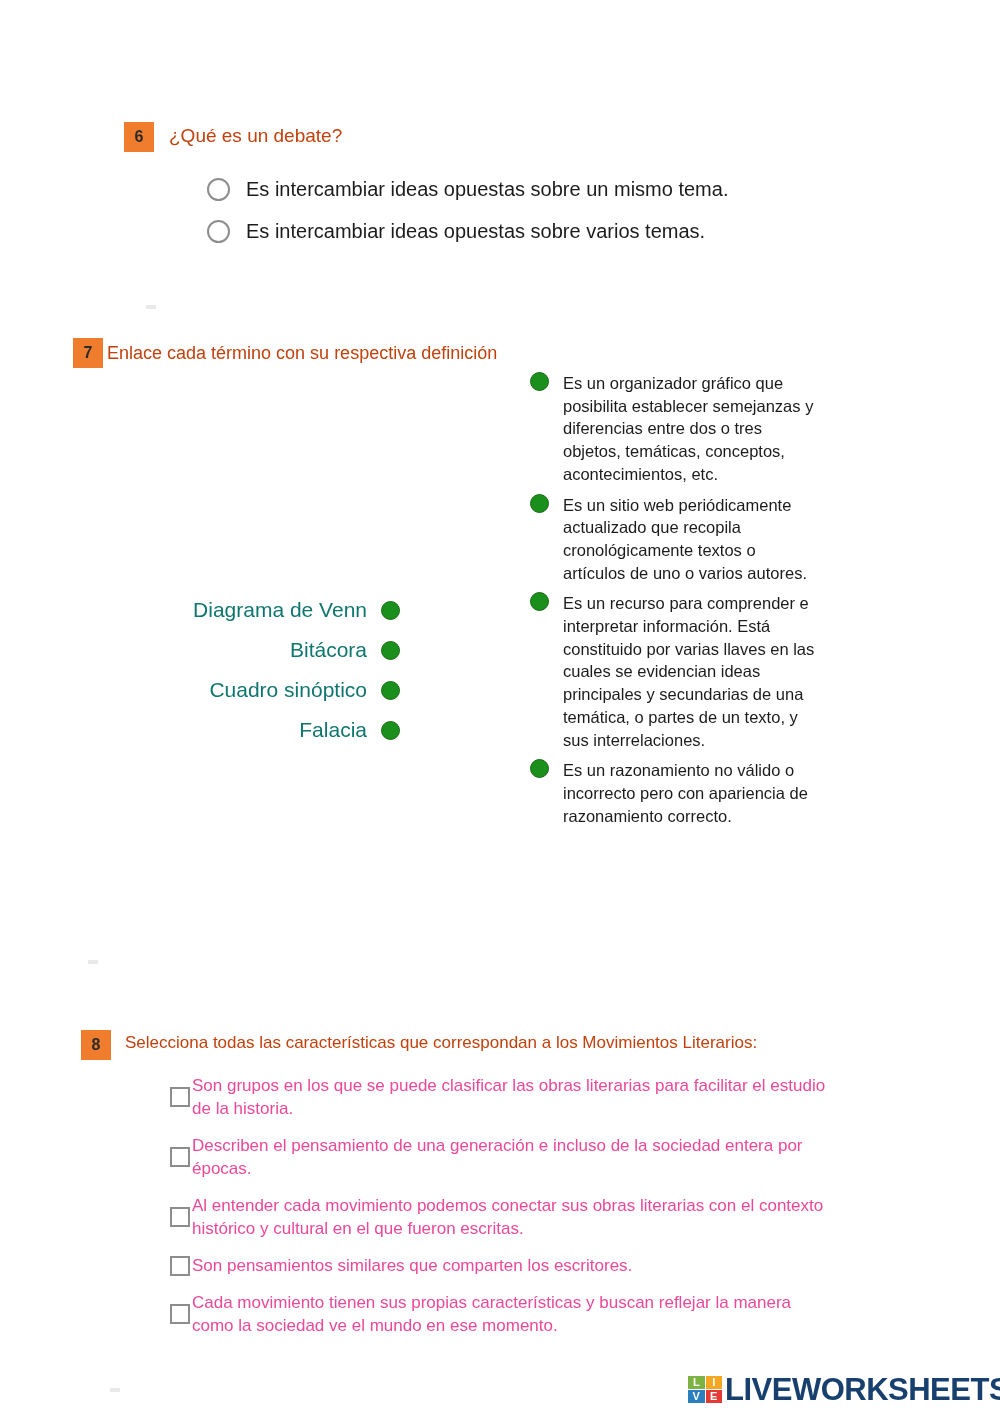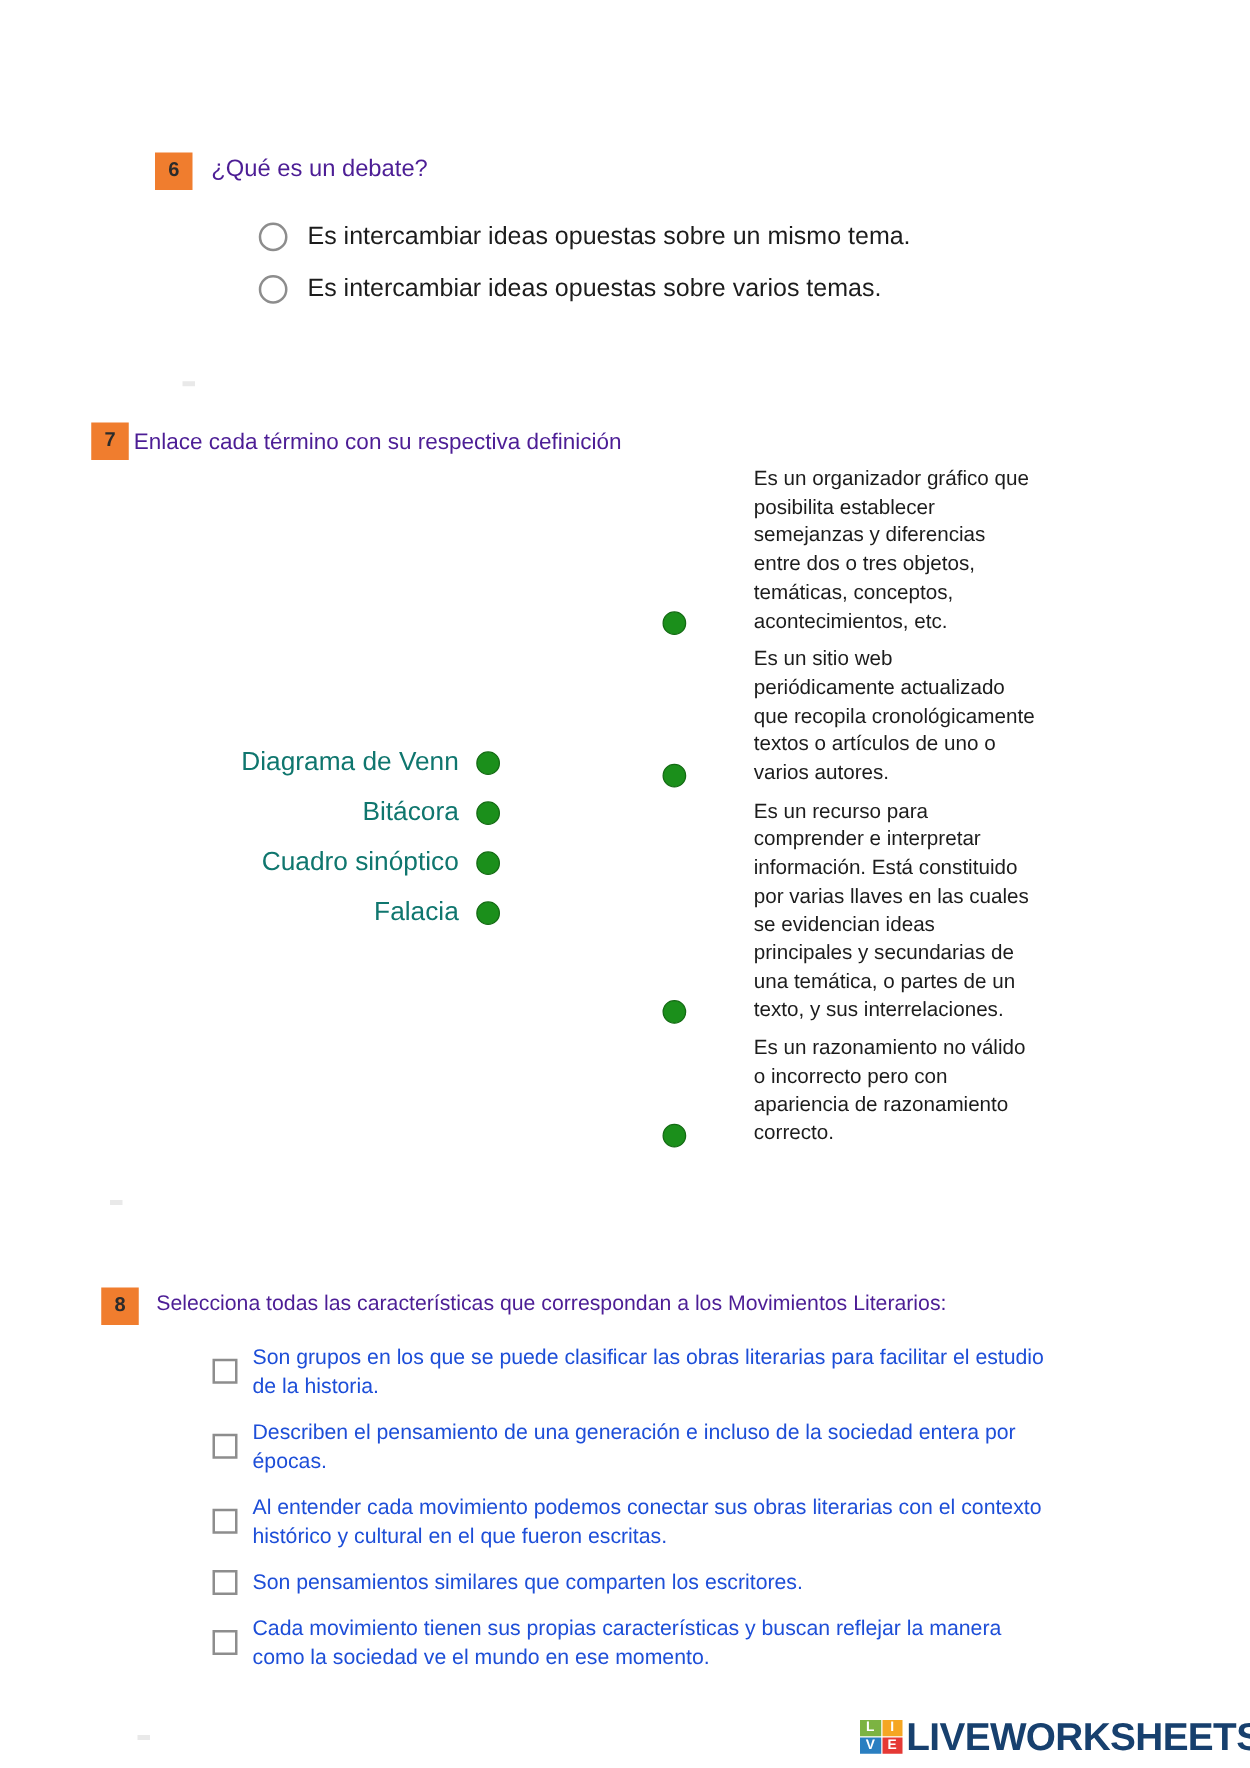--- a/index.html
+++ b/index.html
@@ -29,21 +29,21 @@
     font-weight: bold;
     text-align: center;
     line-height: 30px;
     vertical-align: top;
     flex: 0 0 30px;
   }
   .q-row { display: flex; align-items: flex-start; }
   .q-text {
     font-size: 18px;
     line-height: 25px;
-    color: #4c1d95;
+    color: #c2410c;
     padding-left: 13px;
   }
 
   
   #q6 { position: absolute; left: 124px; top: 122px; }
   #q6 .q-text { font-size: 19px; line-height: 28px; padding-left: 15px; }
   .opt-list { margin-top: 16px; }
   .opt-row {
     display: flex;
     align-items: center;
@@ -91,21 +91,21 @@
     width: 19px;
     height: 19px;
     border-radius: 50%;
     background: #1b8f1b;
     border: 1px solid #136a13;
     box-sizing: border-box;
     flex: 0 0 19px;
   }
 
   .defs-col { position: absolute; left: 530px; top: 0px; width: 300px; }
-  .def-row { display: flex; align-items: flex-end; margin-bottom: 8px; gap: 40px; }
+  .def-row { display: flex; align-items: flex-start; margin-bottom: 8px; }
   .def-text {
     font-size: 16.5px;
     line-height: 22.7px;
     color: #1c1c1c;
     padding-left: 14px;
     width: 252px;
   }
 
   
   #q8 { position: absolute; left: 81px; top: 1030px; width: 780px; }
@@ -120,22 +120,22 @@
     width: 20px;
     height: 20px;
     border: 2px solid #8d8d8d;
     background: #fff;
     box-sizing: border-box;
     flex: 0 0 20px;
   }
   .check-label {
     font-size: 17px;
     line-height: 23px;
-    color: #1d4ed8;
-    padding-left: 12px;
+    color: #ec4899;
+    padding-left: 2px;
     width: 640px;
   }
 
   
   .faint-mark {
     position: absolute;
     width: 10px;
     height: 4px;
     background: #e9e9e9;
   }

